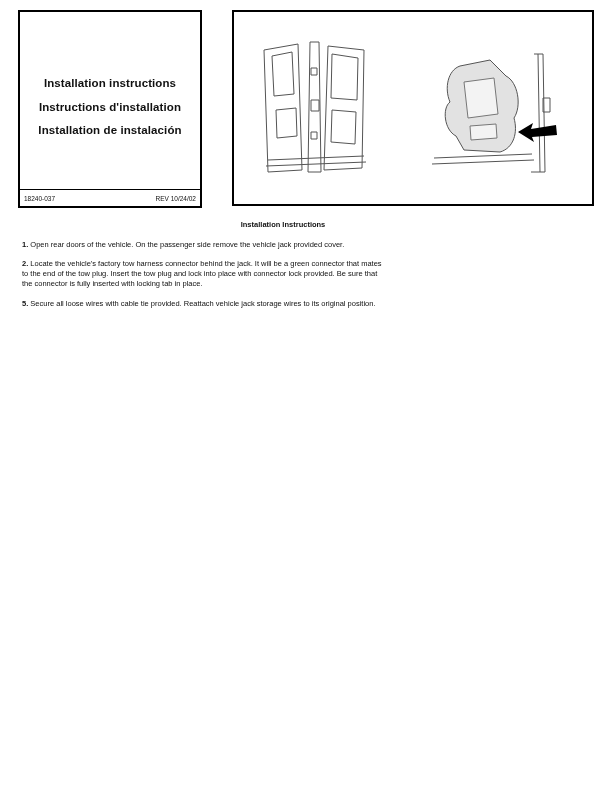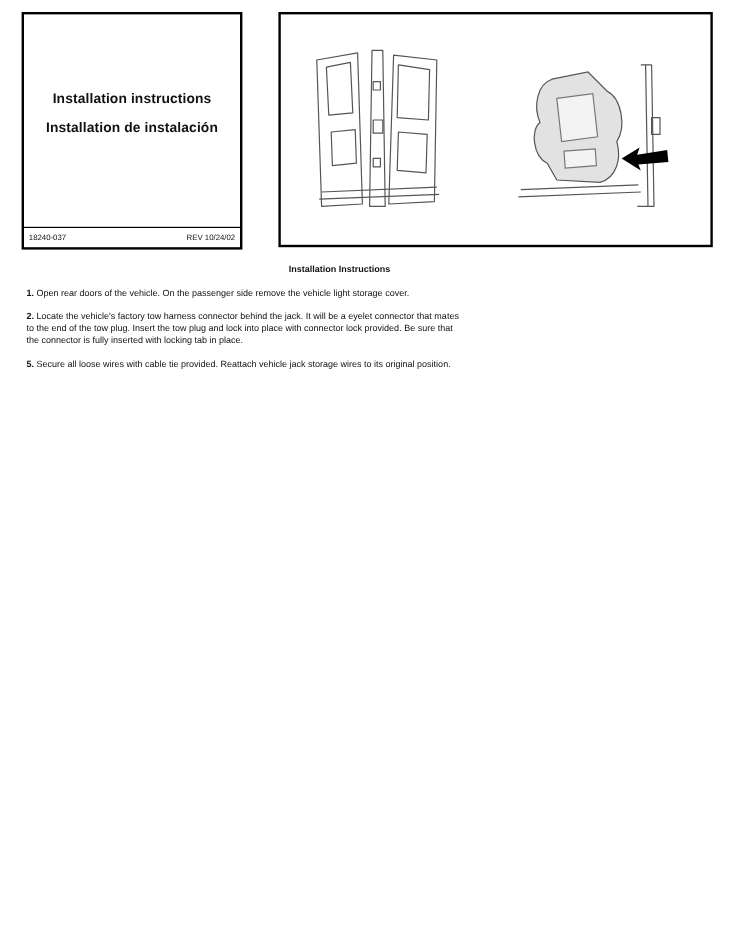--- a/index.html
+++ b/index.html
@@ -46,20 +46,21 @@
   .step span { white-space:pre-line; }
 </style>
 </head>
 <body>
 
 <div class="page">
 
   <div class="title-box">
     <div class="titles">
       <div class="title-line">Installation instructions</div>
+      <div class="title-line">Instructions d'installation</div>
       <div class="title-line">Installation de instalación</div>
     </div>
     <div class="box-divider"></div>
     <div class="box-footer">
       <span>18240-037</span>
       <span>REV 10/24/02</span>
     </div>
   </div>
 
   <div class="illus-box">
@@ -95,25 +96,25 @@
       <path d="M88 80 L103 71 L101 77 L126 73 L127 83 L102 85 L104 90 Z" fill="#000"></path>
     </svg>
 
   </div>
 
   <div class="section-heading">Installation Instructions</div>
 
   <div class="steps">
     <p class="step">
       <b>1.</b>
-      <span>Open rear doors of the vehicle. On the passenger side remove the vehicle light storage cover.</span>
+      <span>Open rear doors of the vehicle. On the passenger side remove the vehicle jack provided cover.</span>
     </p>
     <p class="step">
       <b>2.</b>
-      <span>Locate the vehicle's factory tow harness connector behind the jack. It will be a eyelet connector that mates
+      <span>Locate the vehicle's factory tow harness connector behind the jack. It will be a green connector that mates
 to the end of the tow plug. Insert the tow plug and lock into place with connector lock provided. Be sure that
 the connector is fully inserted with locking tab in place.</span>
     </p>
     <p class="step">
       <b>5.</b>
       <span>Secure all loose wires with cable tie provided. Reattach vehicle jack storage wires to its original position.</span>
     </p>
   </div>
 
 </div>

